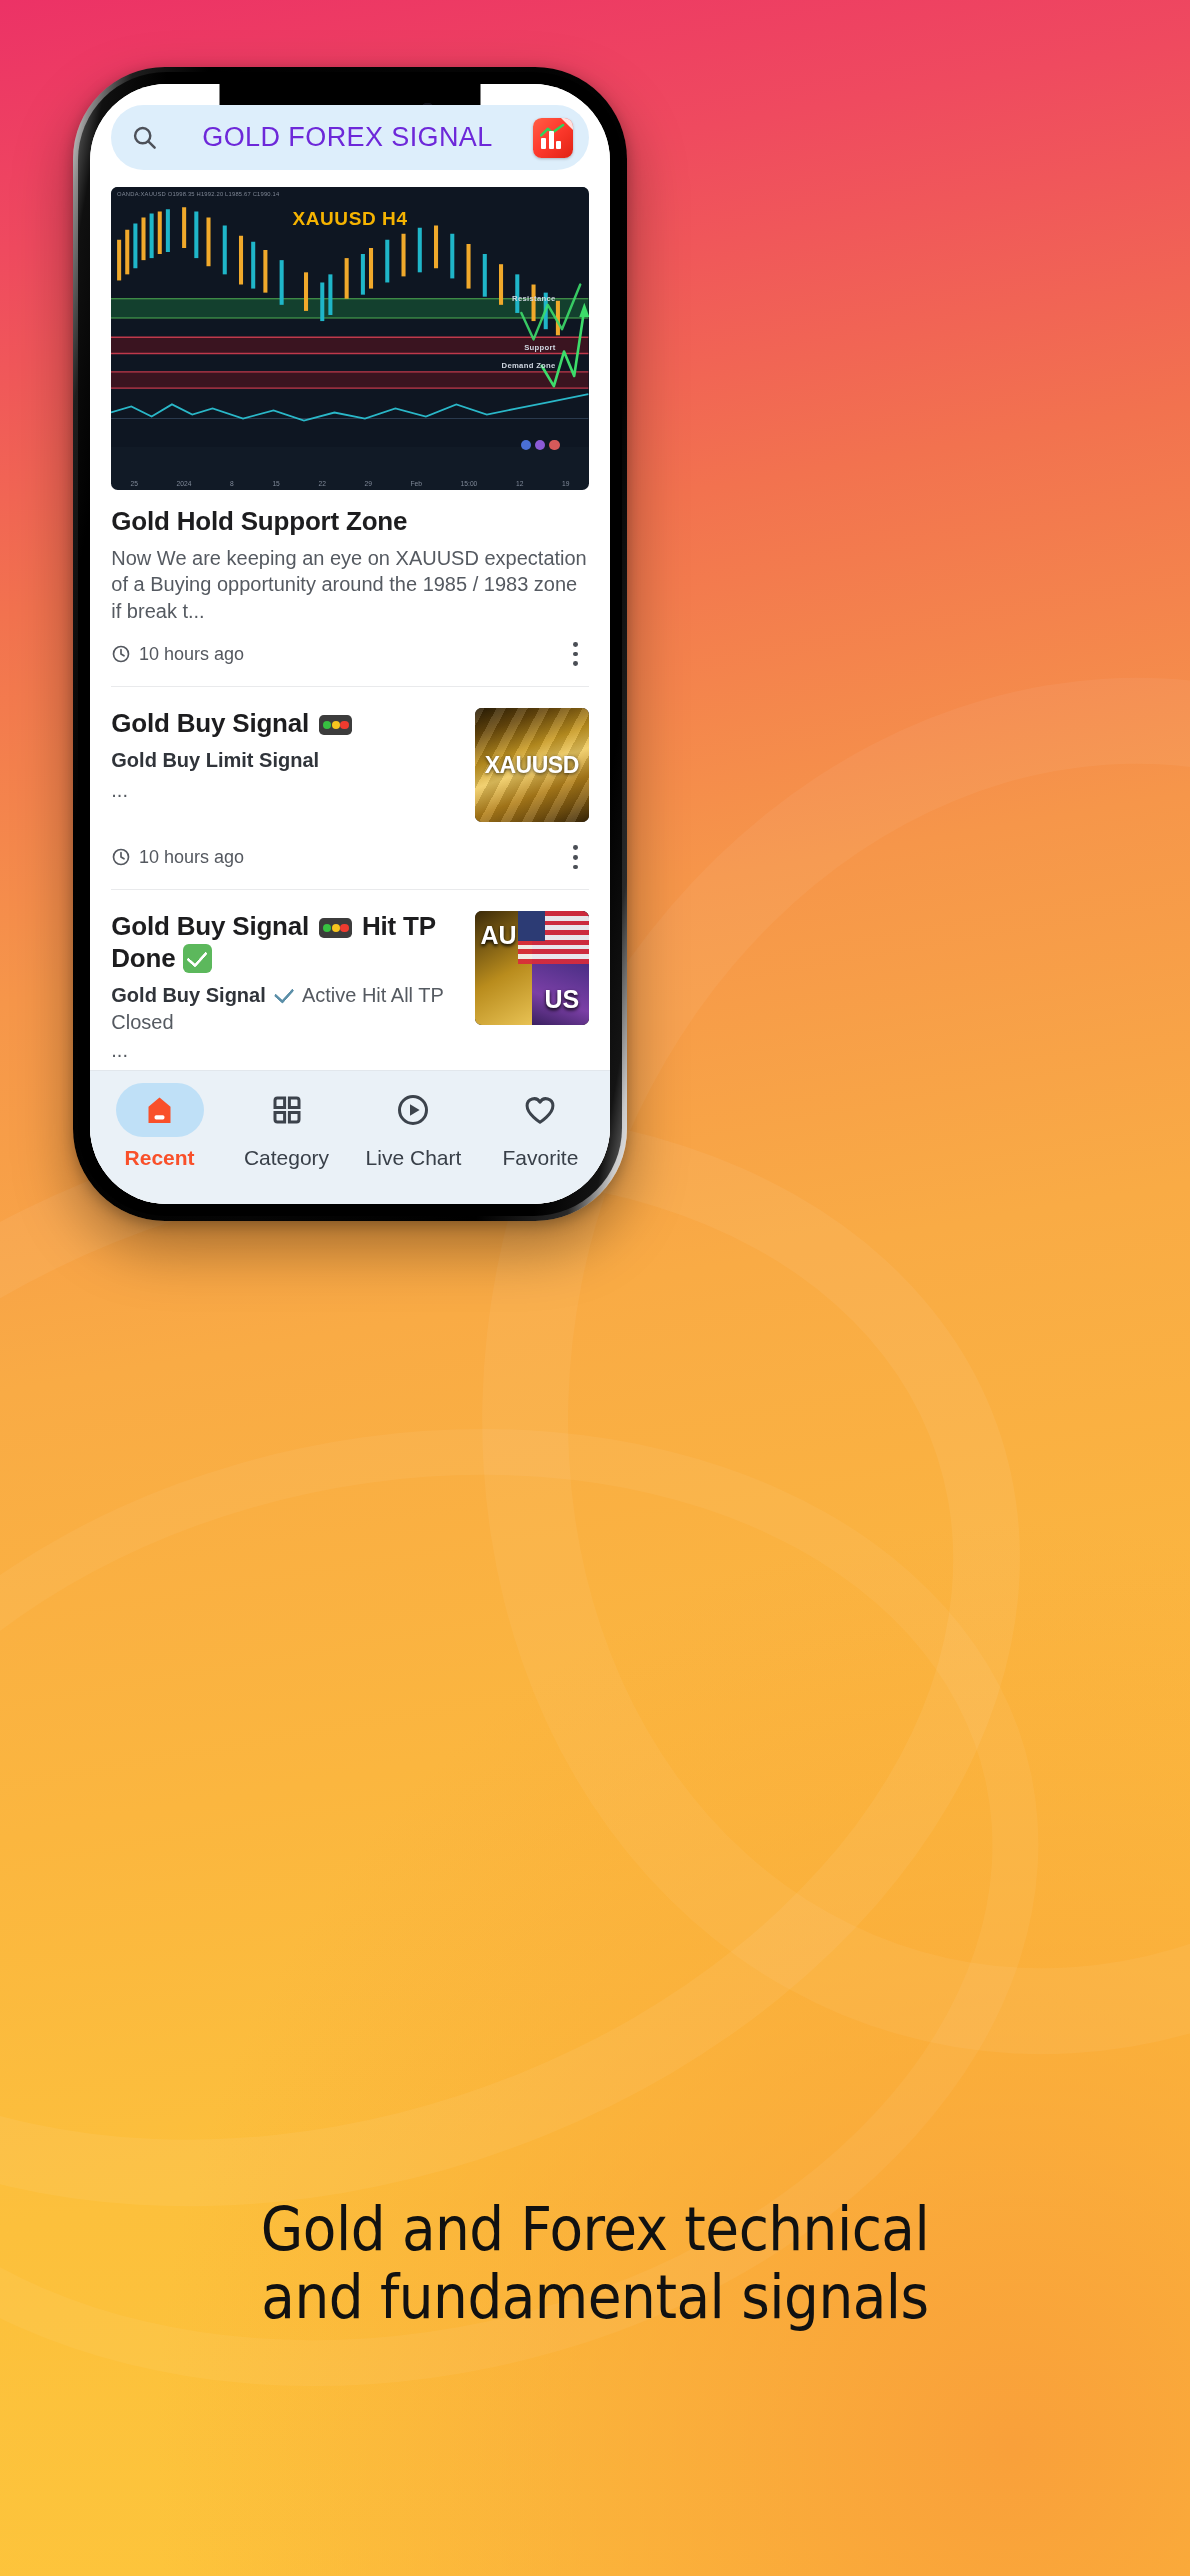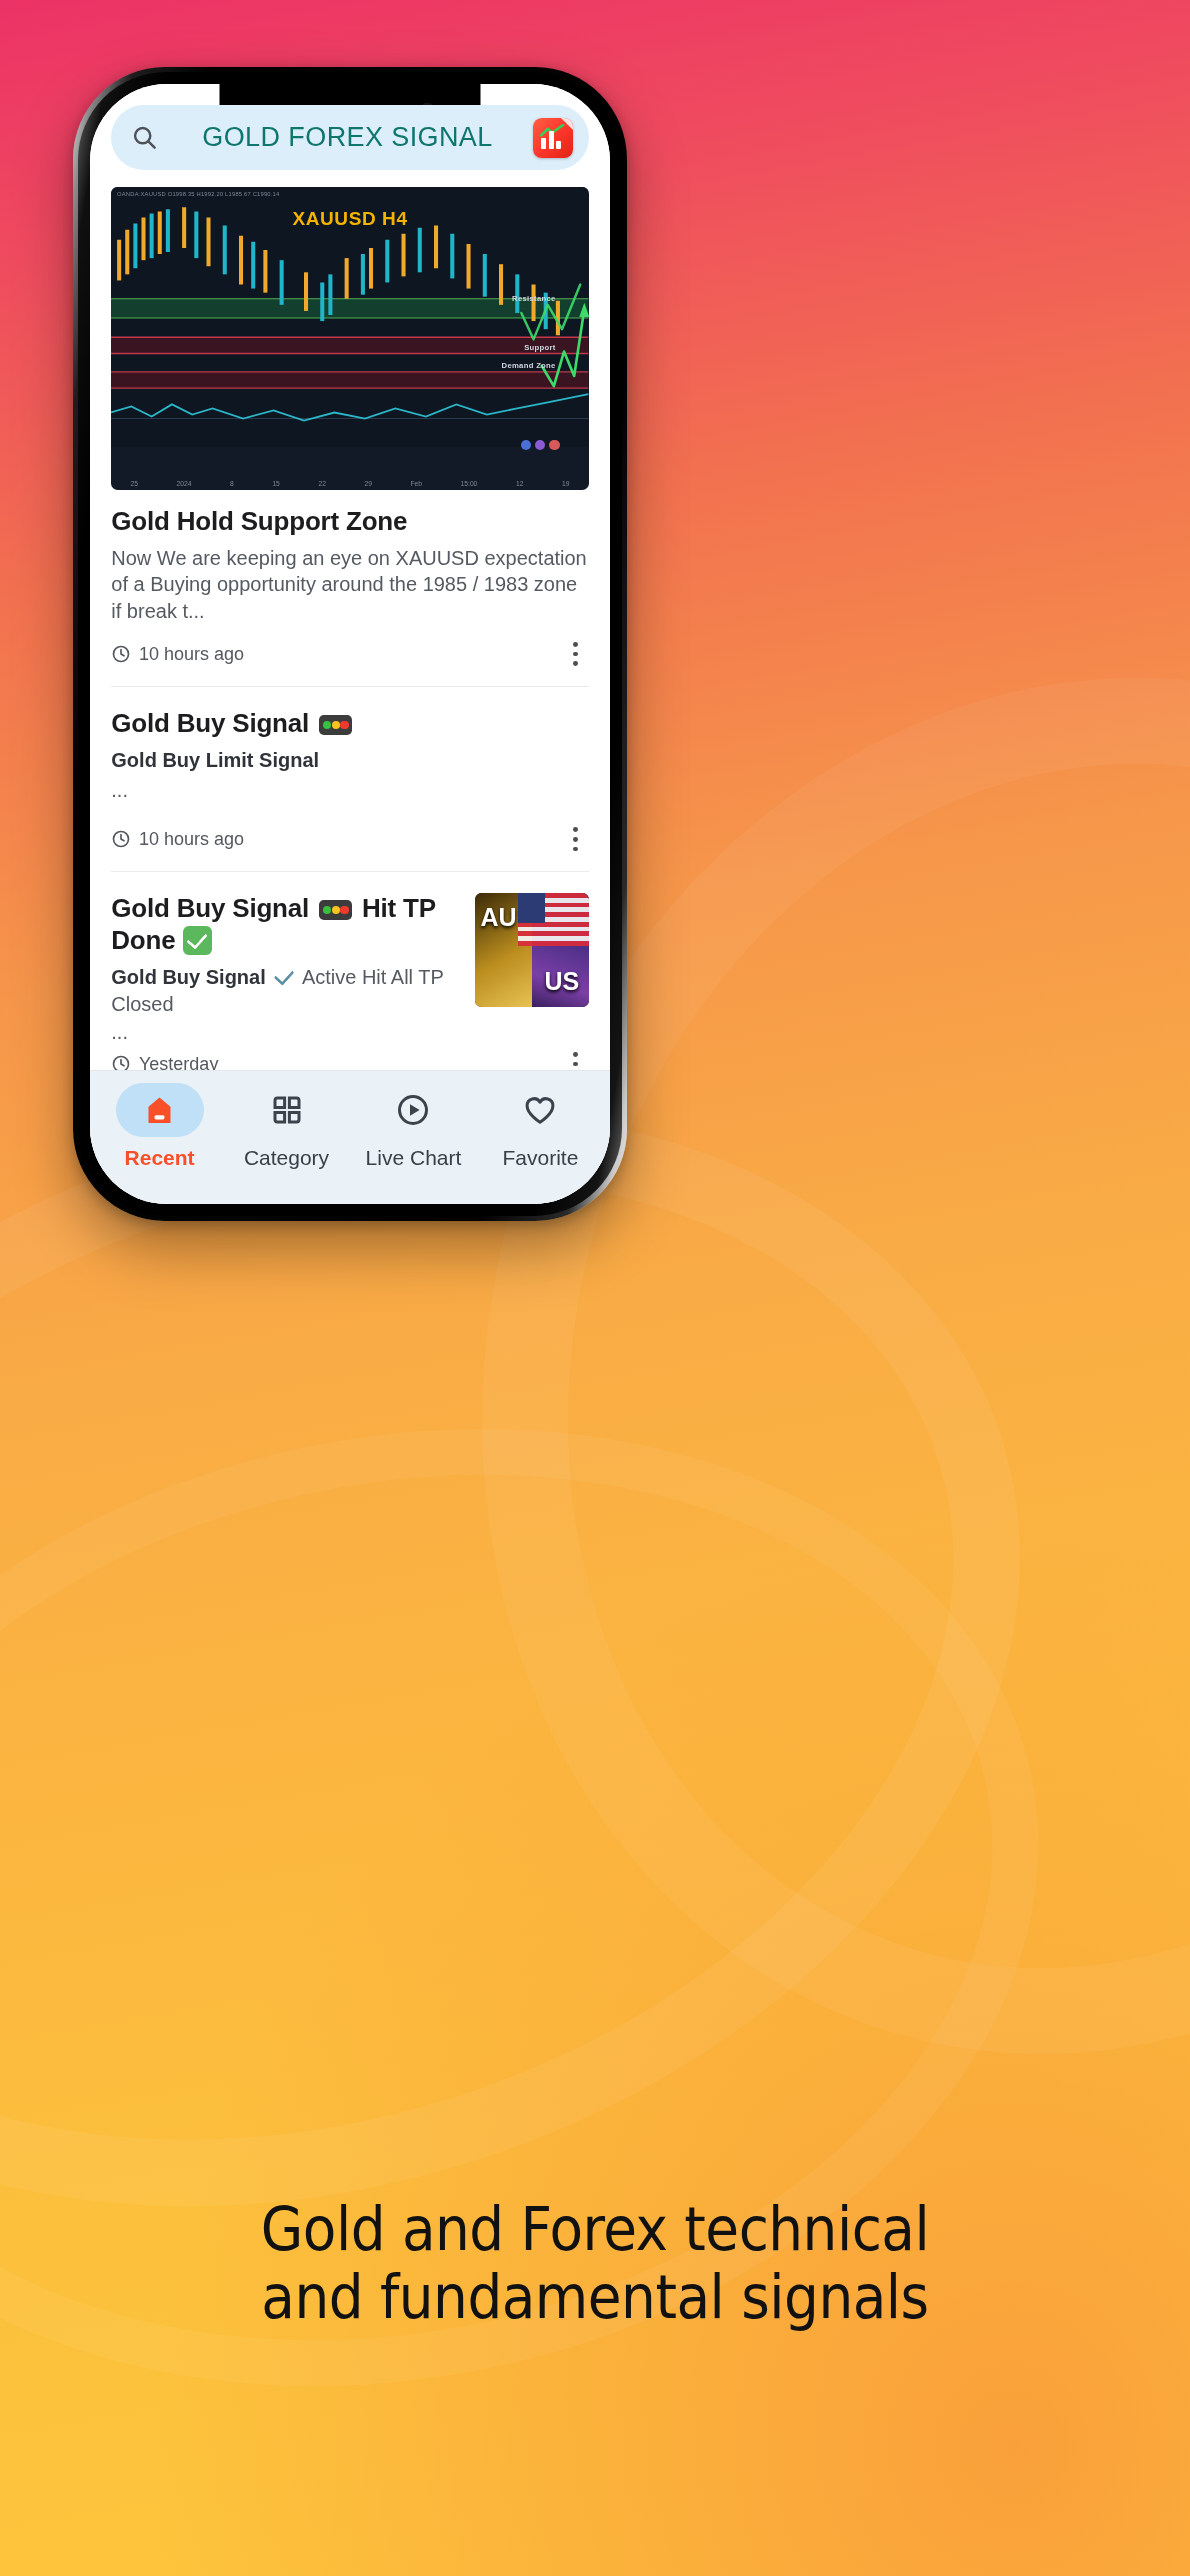--- a/index.html
+++ b/index.html
@@ -60,21 +60,21 @@
 
   
   .app { position:absolute; inset:0; background:#fff; display:flex; flex-direction:column; }
 
   .searchbar {
     margin:21px 21px 0 21px; height:65px; background:#ddeefb; border-radius:33px;
     display:flex; align-items:center; padding:0 15.3px; flex:0 0 auto; position:relative; z-index:40;
   }
   .search-icon { width:35px; height:35px; flex:0 0 auto; display:flex; align-items:center; justify-content:center; }
   .app-title {
-    flex:1; text-align:center; font-size:27px; color:#0f766e; letter-spacing:0.4px;
+    flex:1; text-align:center; font-size:27px; color:#6d28d9; letter-spacing:0.4px;
     white-space:nowrap; overflow:hidden;
   }
   .app-logo {
     width:40px; height:40px; flex:0 0 auto; border-radius:8.6px; overflow:hidden;
     background:linear-gradient(135deg,#ff5f45 0%,#ff3b2e 45%,#e02214 100%);
     position:relative; box-shadow:0 1px 2.9px rgba(0,0,0,0.25);
   }
   .app-logo .gfold { position:absolute; right:0; top:0; width:0; height:0;
      border-top:12.5px solid #fff; border-left:12.5px solid transparent; opacity:.85;}
   .app-logo .bar { position:absolute; bottom:8.6px; width:4.8px; border-radius:1px; background:#fff; }
@@ -326,20 +326,26 @@
           <div class="card" style="padding-top:21px">
             <div class="row">
               <div class="row-text">
                 <div class="item-title" style="margin-top:0">
                   <span>Gold Buy Signal</span>
                   <span class="tl"><span class="g"></span><span class="y"></span><span class="r"></span></span>
                 </div>
                 <div class="item-body strong">Gold Buy Limit Signal</div>
                 <div class="item-body" style="margin-top:3.8px">...</div>
               </div>
+              <div class="thumb-sq">
+                <div class="goldbars">
+                    <div class="sheen"></div>
+                  </div>
+                <div class="thumb-cap">XAUUSD</div>
+              </div>
             </div>
             <div class="meta-row" style="margin-top:19px">
               <div class="meta-time">
                 <svg width="20" height="20" viewBox="0 0 24 24" fill="none" stroke="#54585f" stroke-width="2">
                   <circle cx="12" cy="12" r="9"></circle>
                     <polyline points="12,6.8 12,12 15.6,14.2" stroke-linecap="round"></polyline>
                 </svg>
                 <span>10 hours ago</span>
               </div>
               <div class="kebab">

